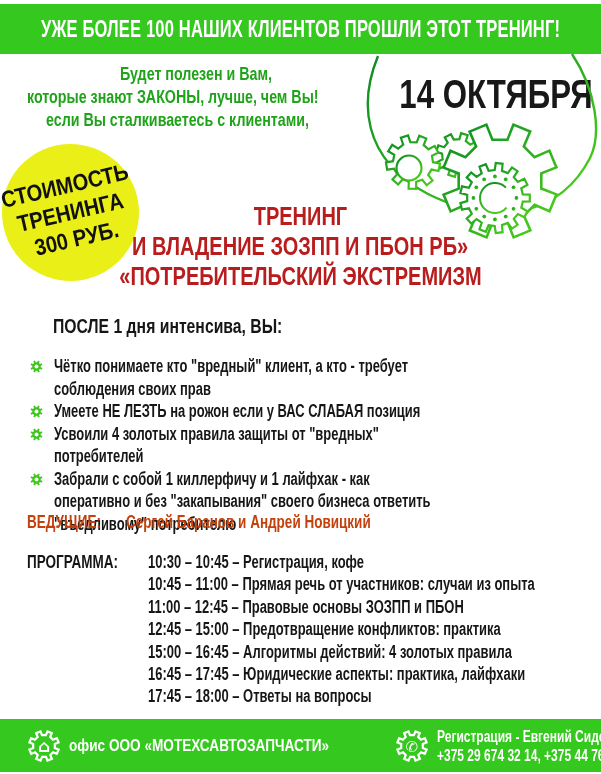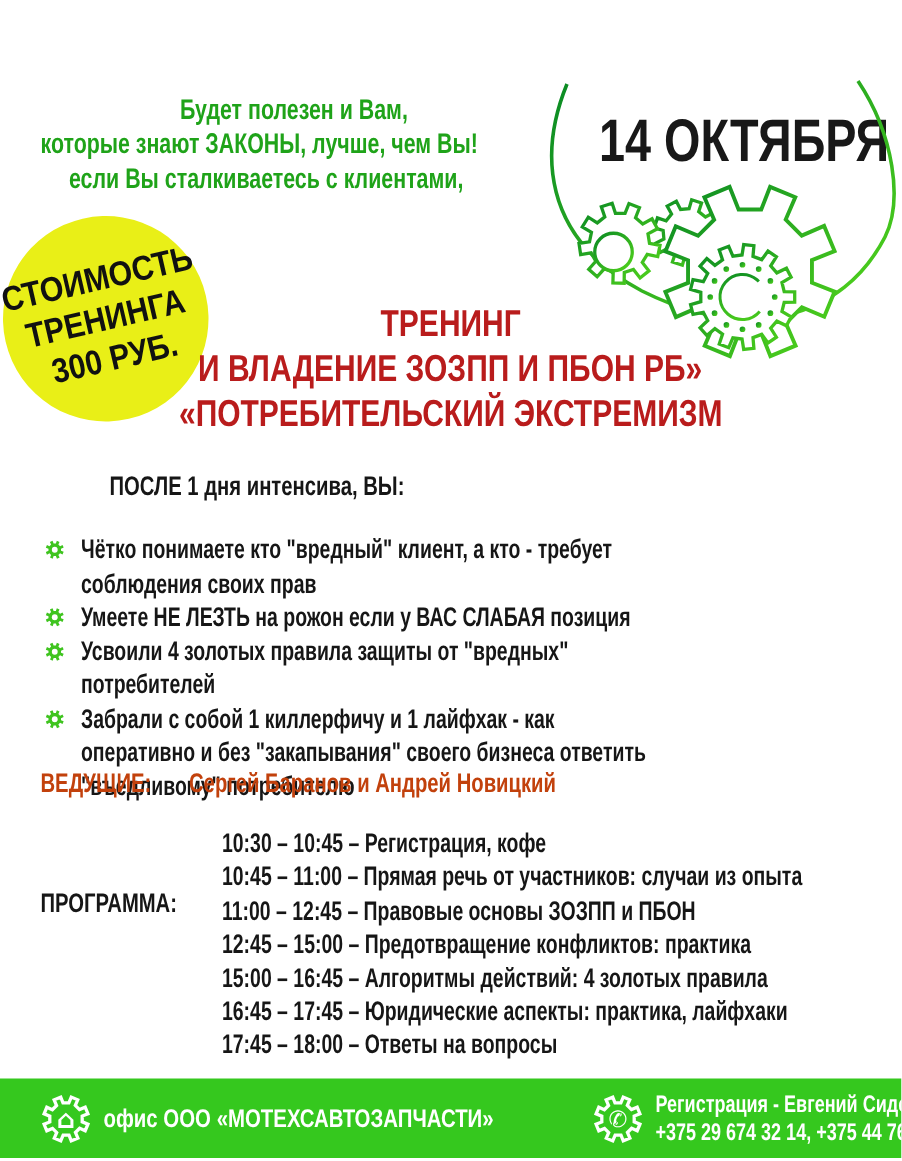--- a/index.html
+++ b/index.html
@@ -26,51 +26,54 @@
   .gear-art{position:absolute;left:358px;top:50px;width:243px;height:208px;}
 
   .price-badge{position:absolute;left:2px;top:144px;width:137px;height:137px;
     border-radius:50%;background:#e9ef17;display:flex;flex-direction:column;
     align-items:center;justify-content:center;transform:rotate(-13deg);
     font-weight:700;font-size:23px;line-height:27px;color:#111;text-align:center;}
 
   .title{position:absolute;left:60px;top:201px;width:480px;text-align:center;
     font-weight:700;font-size:25px;line-height:30px;color:#b91c1c;}
 
-  .benefits-heading{position:absolute;left:53px;top:314px;font-weight:700;font-size:18px;margin-left:20px;}
+  .benefits-heading{position:absolute;left:53px;top:314px;font-weight:700;font-size:21px;}
 
   .benefits{position:absolute;left:30px;top:355px;width:560px;list-style:none;margin:0;padding:0;}
   .benefits li{display:flex;align-items:flex-start;margin:0;}
   .benefits .bicon{flex:0 0 13px;width:13px;height:13px;margin:5px 11px 0 0;}
   .benefits .btxt{display:inline-block;width:138%;transform:scaleX(.72);
     transform-origin:left top;font-weight:700;font-size:18px;line-height:22.5px;}
 
   .speakers{position:absolute;left:27px;top:511px;display:flex;align-items:flex-start;
     color:#c2410c;font-weight:700;font-size:18px;line-height:22px;}
   .speakers .lbl{flex:0 0 97px;}
   .program{position:absolute;left:27px;top:551px;display:flex;align-items:flex-start;
     font-size:18px;font-weight:700;line-height:22.4px;}
-  .program .lbl{flex:0 0 97px;margin-top:40px;}
+  .program .lbl{flex:0 0 97px;}
   .program ul{list-style:none;margin:0;padding:0;}
   .program li{display:block;}
 
   .footer{position:absolute;left:0;top:719px;width:601px;height:53px;background:#35c81e;
     display:flex;align-items:center;justify-content:space-between;
     box-sizing:border-box;padding:0 14px 0 26px;color:#fff;}
   .fgroup{display:flex;align-items:center;}
   .fgear{width:36px;height:36px;margin-right:7px;flex:0 0 36px;}
   .office-txt{font-weight:700;font-size:17px;}
   .reg-txt{font-weight:700;font-size:16px;line-height:19px;}
   .reg-txt div{display:block;}
 </style>
 </head>
 <body>
 
 <div id="poster">
 
+  <div class="top-banner">
+    <span class="txt cond cx72 ccenter">УЖЕ БОЛЕЕ 100 НАШИХ КЛИЕНТОВ ПРОШЛИ ЭТОТ ТРЕНИНГ!</span>
+  </div>
 
   <div class="intro">
     <div><span class="cond cx75">Будет полезен и Вам,</span></div>
     <div><span class="cond cx75">которые знают ЗАКОНЫ, лучше, чем Вы!</span></div>
     <div><span class="cond cx75">если Вы сталкиваетесь с клиентами,</span></div>
   </div>
 
   <div class="date-badge">
     <span class="cond cx78 ccenter">14 ОКТЯБРЯ</span>
   </div>

